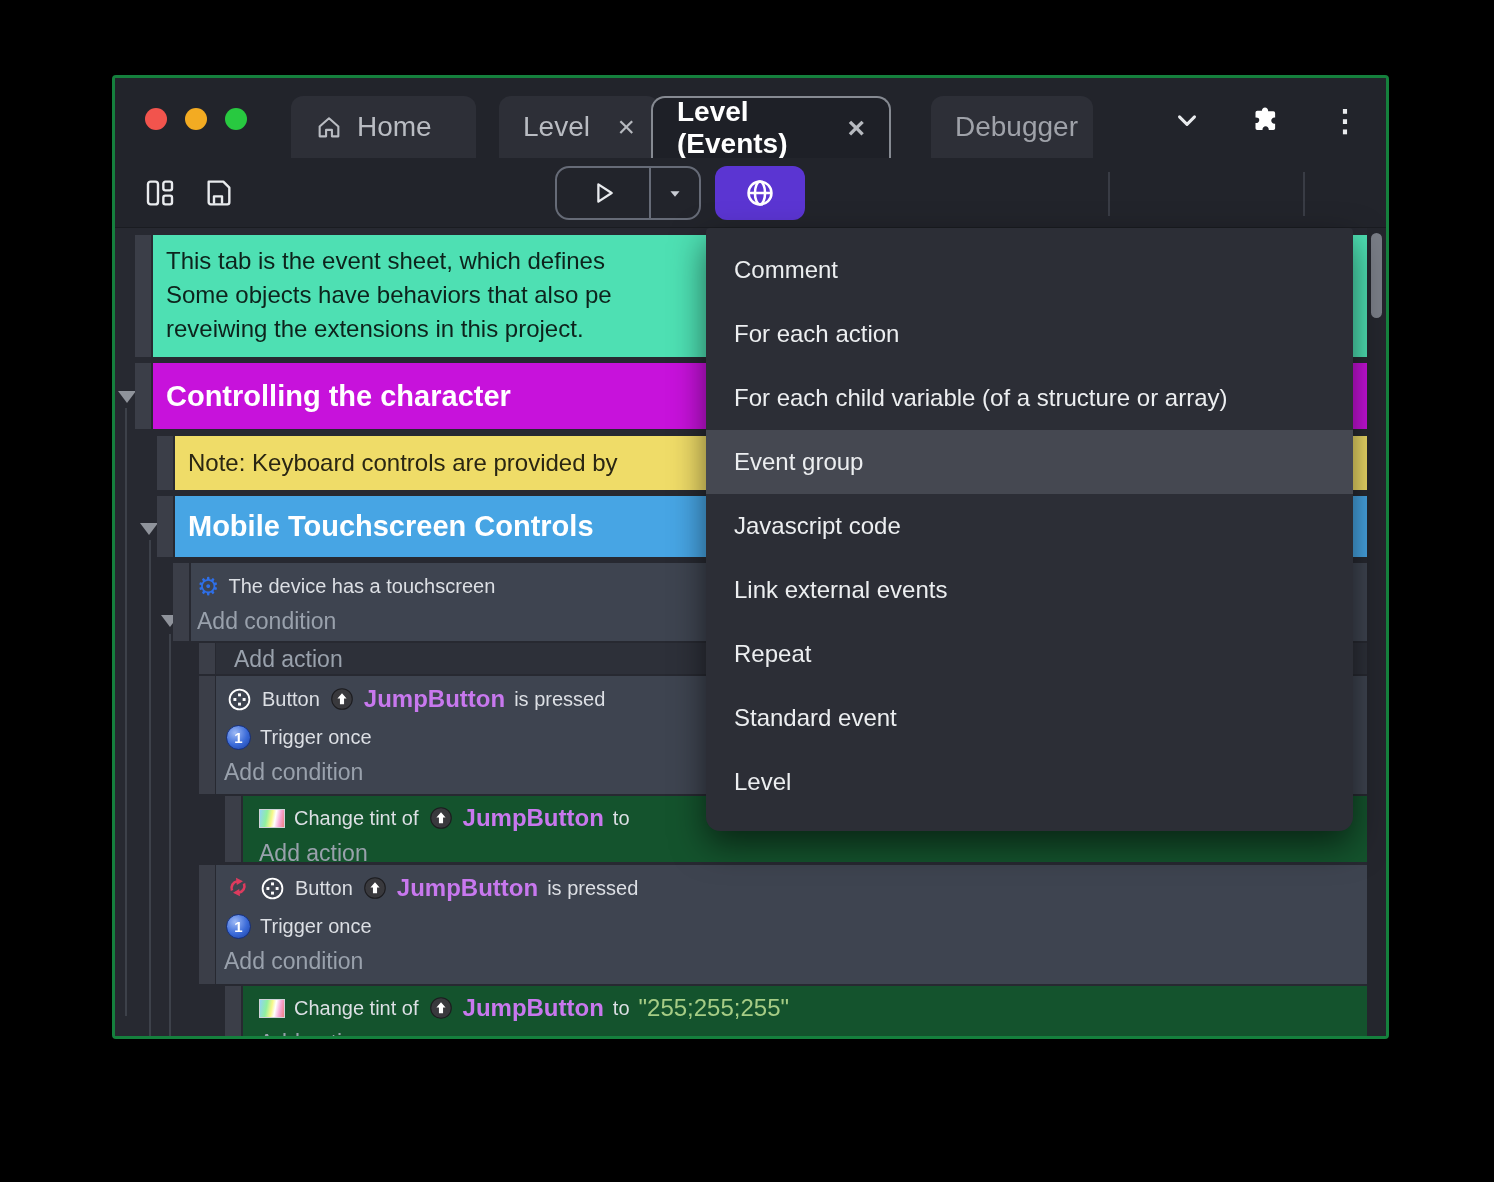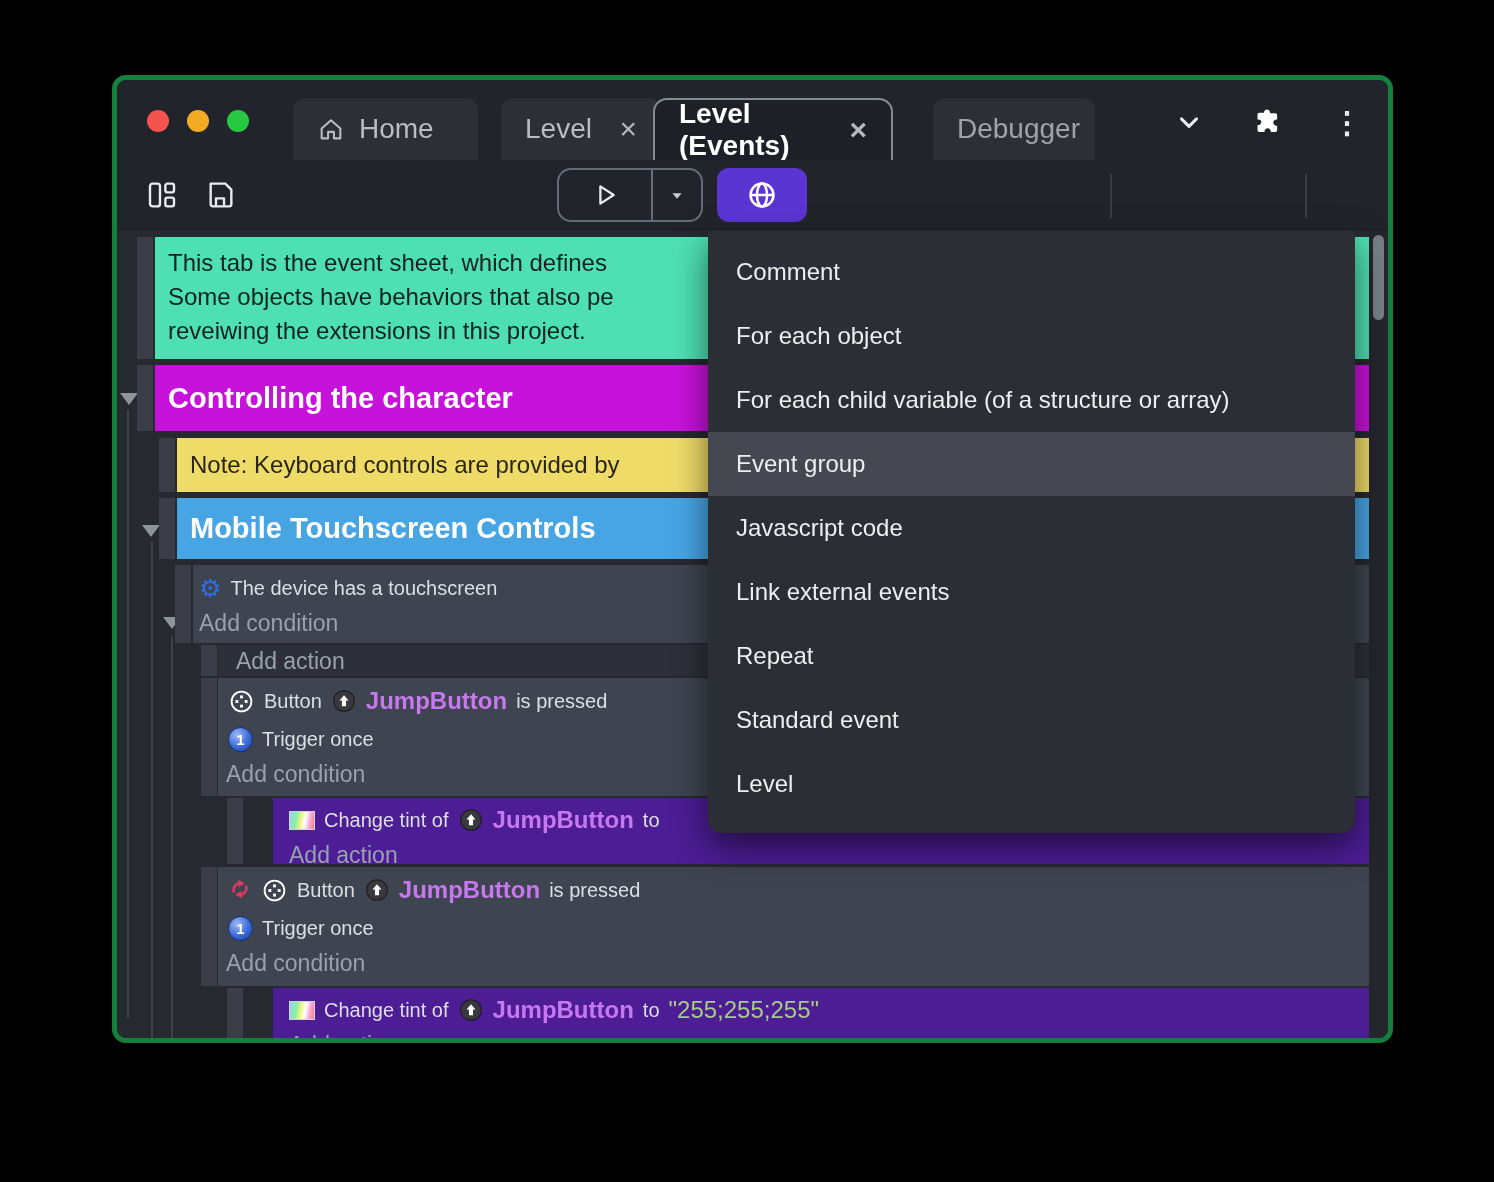--- a/index.html
+++ b/index.html
@@ -1,19 +1,19 @@
 <!DOCTYPE html>
 <html><head>
 <meta charset="utf-8">
 <style>
   html,body{margin:0;padding:0;background:#000;}
   #stage{position:relative;width:1494px;height:1182px;background:#000;overflow:hidden;
          font-family:"Liberation Sans",sans-serif;}
   #window{position:absolute;left:112px;top:75px;width:1271px;height:958px;
-          background:#22242b;border:5px solid #15803d;border-radius:14px;overflow:hidden;}
+          background:#22242b;border:3px solid #15803d;border-radius:4px;overflow:hidden;}
 
   
   .tabbar{position:absolute;left:0;top:0;width:100%;height:80px;background:#22242b;}
   .light{position:absolute;top:30px;width:22px;height:22px;border-radius:50%;}
   .tab{position:absolute;top:18px;height:62px;border-radius:12px 12px 0 0;display:flex;
        align-items:center;gap:14px;padding:0 24px;box-sizing:border-box;background:#2d2f37;
        color:#b9bcc2;font-size:28px;}
   .tab .close{color:#b6b9bf;font-size:30px;line-height:1;margin-left:auto;}
   .tab.active{background:#1e2027;border:2px solid #868a92;border-bottom:none;color:#fff;
               font-weight:700;border-radius:14px 14px 0 0;}
@@ -39,21 +39,21 @@
   .tri{position:absolute;width:0;height:0;border-left:9px solid transparent;
        border-right:9px solid transparent;border-top:12px solid #8f939b;}
   .strip{position:absolute;width:16px;background:#3b3e48;}
   .row{position:absolute;right:19px;box-sizing:border-box;overflow:hidden;}
   .row .line{display:flex;align-items:center;gap:9px;padding:2px 0 2px 10px;height:34px;}
   .t{color:#dcdfe4;font-size:20px;white-space:pre;}
   .obj{color:#c878ee;font-size:24px;font-weight:700;white-space:pre;}
   .str{color:#a6cc85;font-size:24px;white-space:pre;}
   .addlink{color:#99a1ac;font-size:23px;padding-left:8px;height:32px;display:flex;align-items:center;}
   .cond{background:#3e4450;}
-  .act{background:#4c1d95;margin-left:28px;}
+  .act{background:#14532d;}
   .r-comment{background:#4ee0b3;color:#0d231c;font-size:24px;line-height:34px;
              padding:9px 0 0 13px;}
   .r-group1{background:#c712db;color:#fff;font-size:29px;font-weight:700;display:flex;
             align-items:center;padding-left:13px;}
   .r-note{background:#efdc68;color:#2a2613;font-size:24px;display:flex;align-items:center;
           padding-left:13px;}
   .r-group2{background:#47a5e4;color:#fff;font-size:29px;font-weight:700;display:flex;
             align-items:center;padding-left:13px;}
   .r-addaction{background:#2d3039;}
   .gear{color:#2e6fe8;font-size:25px;line-height:1;}
@@ -362,21 +362,21 @@
       <div class="addlink" style="padding-left:16px">Add action</div>
     </div>
   </div>
 
   <div class="scrolltrack">
     <div class="scrollthumb"></div>
   </div>
 
   <div class="menu">
     <div class="mitem">Comment</div>
-    <div class="mitem">For each object</div>
+    <div class="mitem">For each action</div>
     <div class="mitem">For each child variable (of a structure or array)</div>
     <div class="mitem hl">Event group</div>
     <div class="mitem">Javascript code</div>
     <div class="mitem">Link external events</div>
     <div class="mitem">Repeat</div>
     <div class="mitem">Standard event</div>
     <div class="mitem">Level</div>
   </div>
 
 </div>

